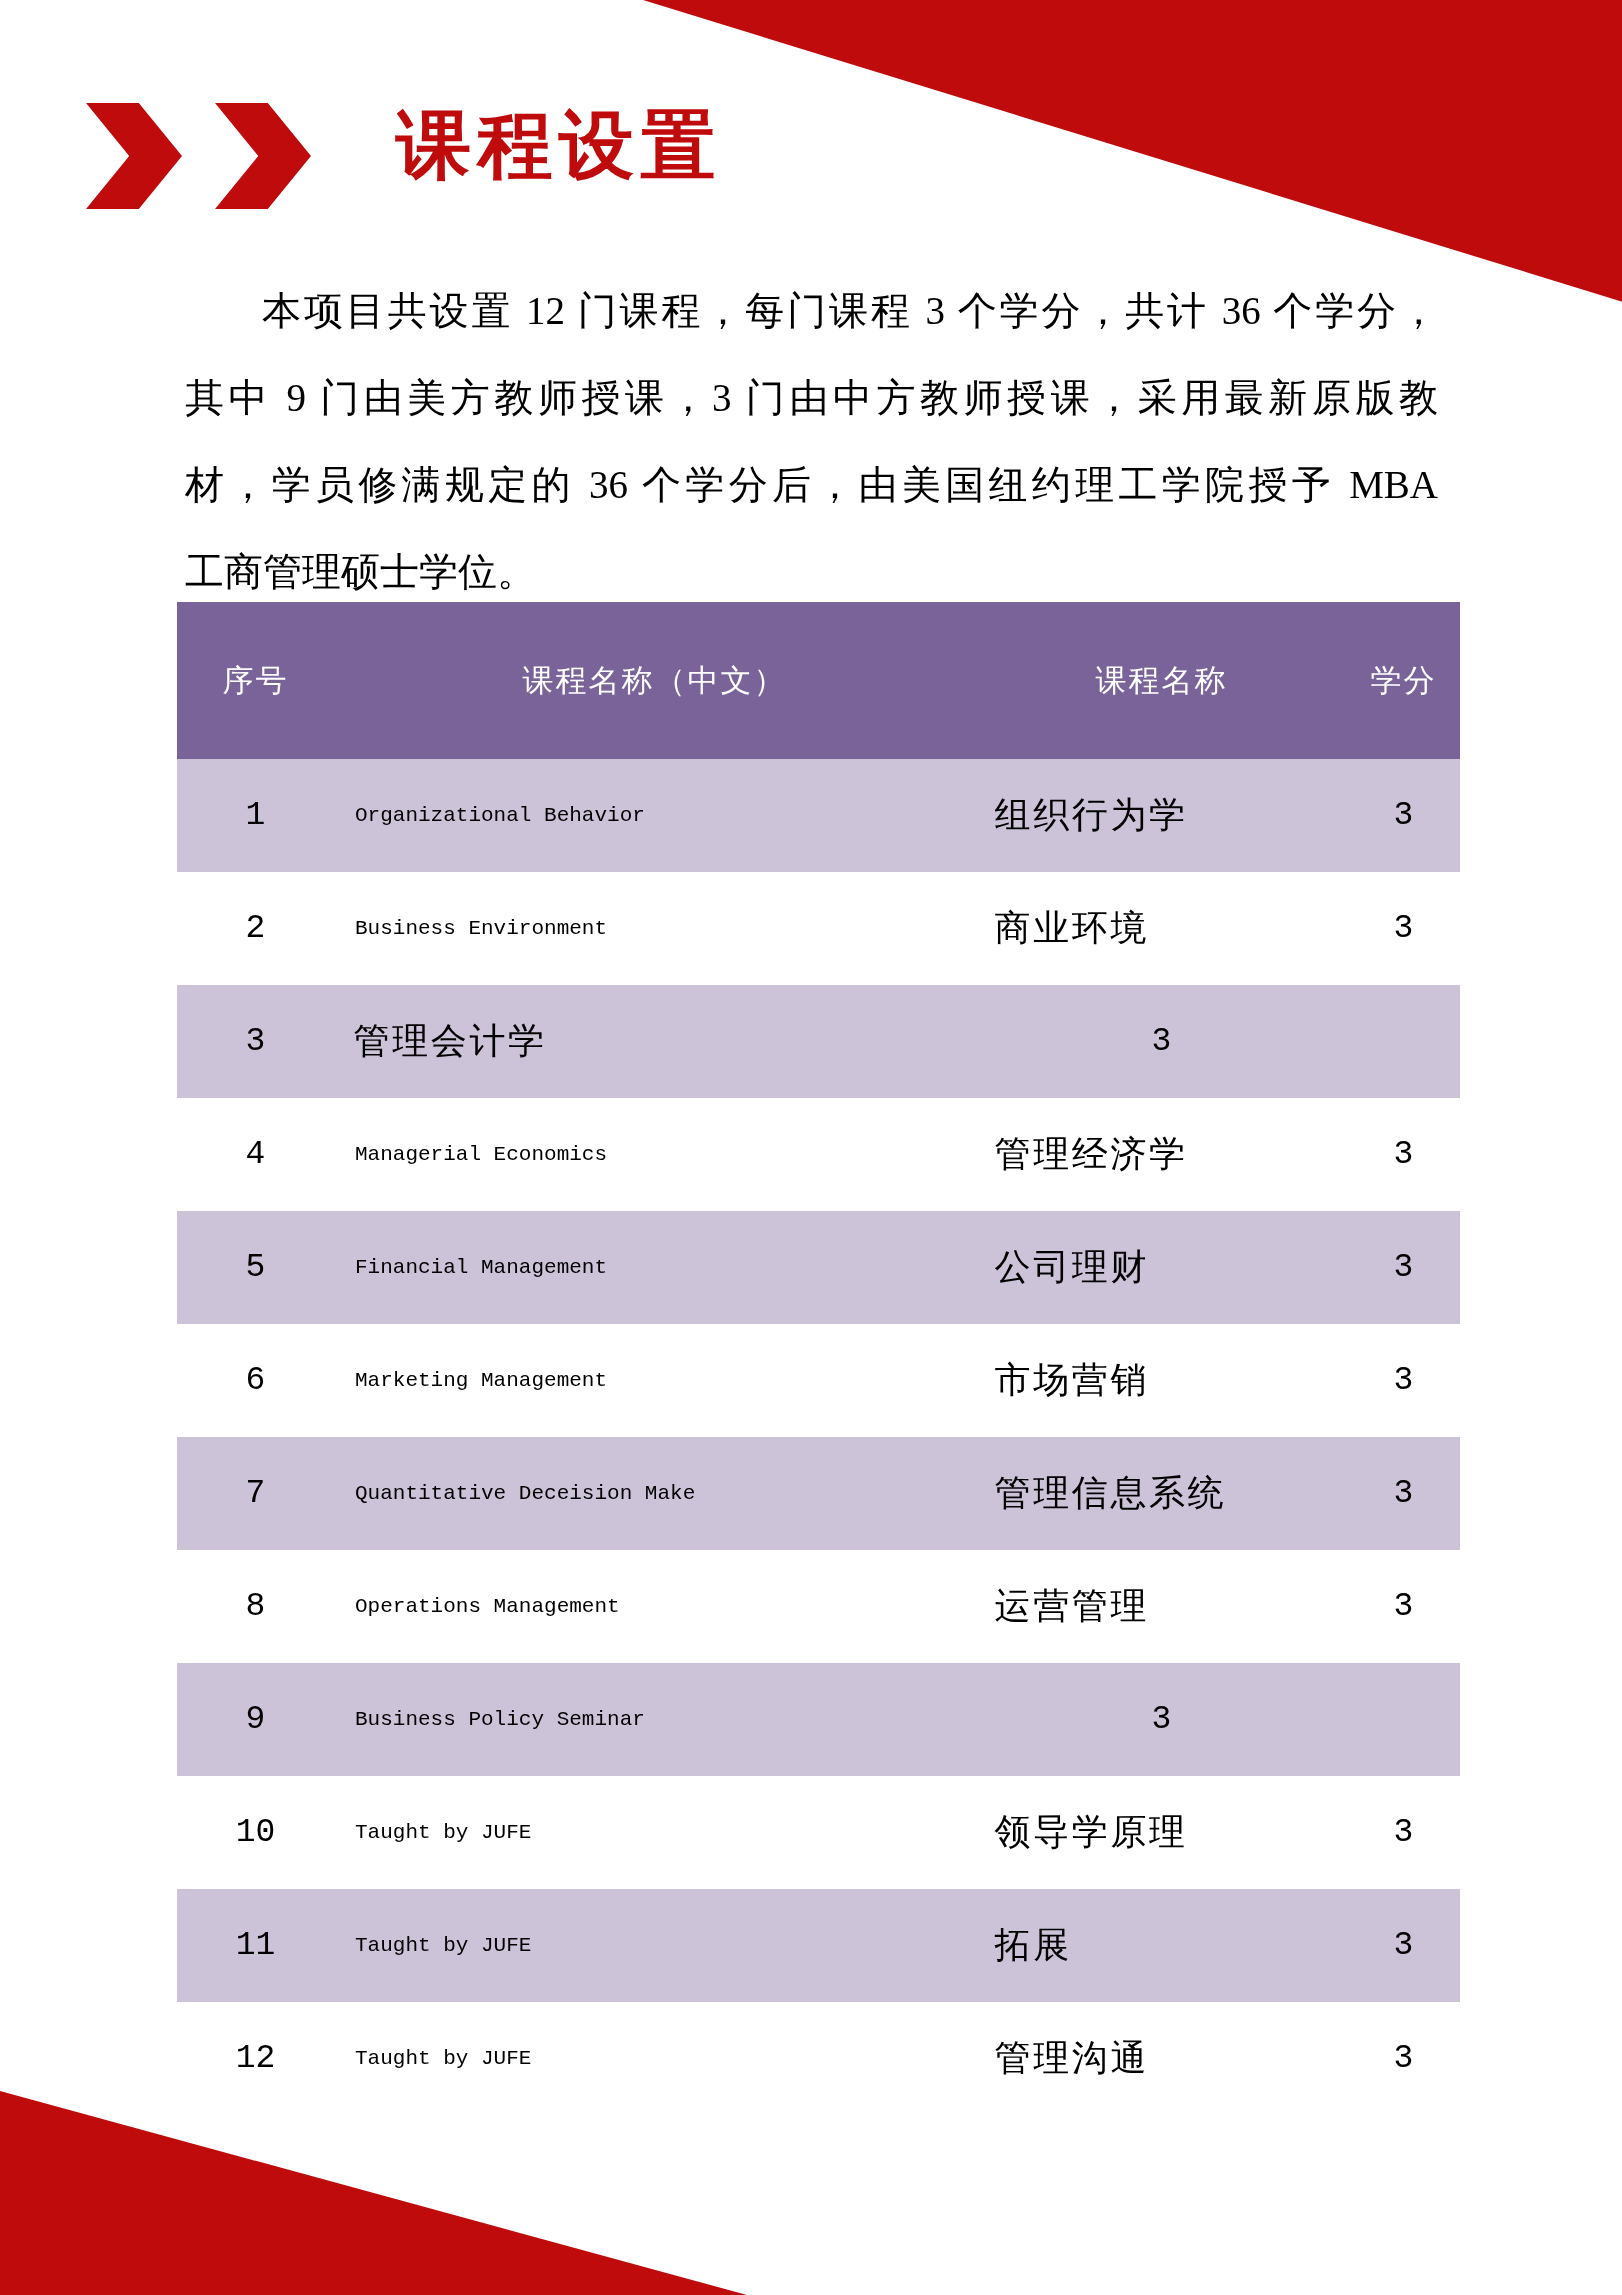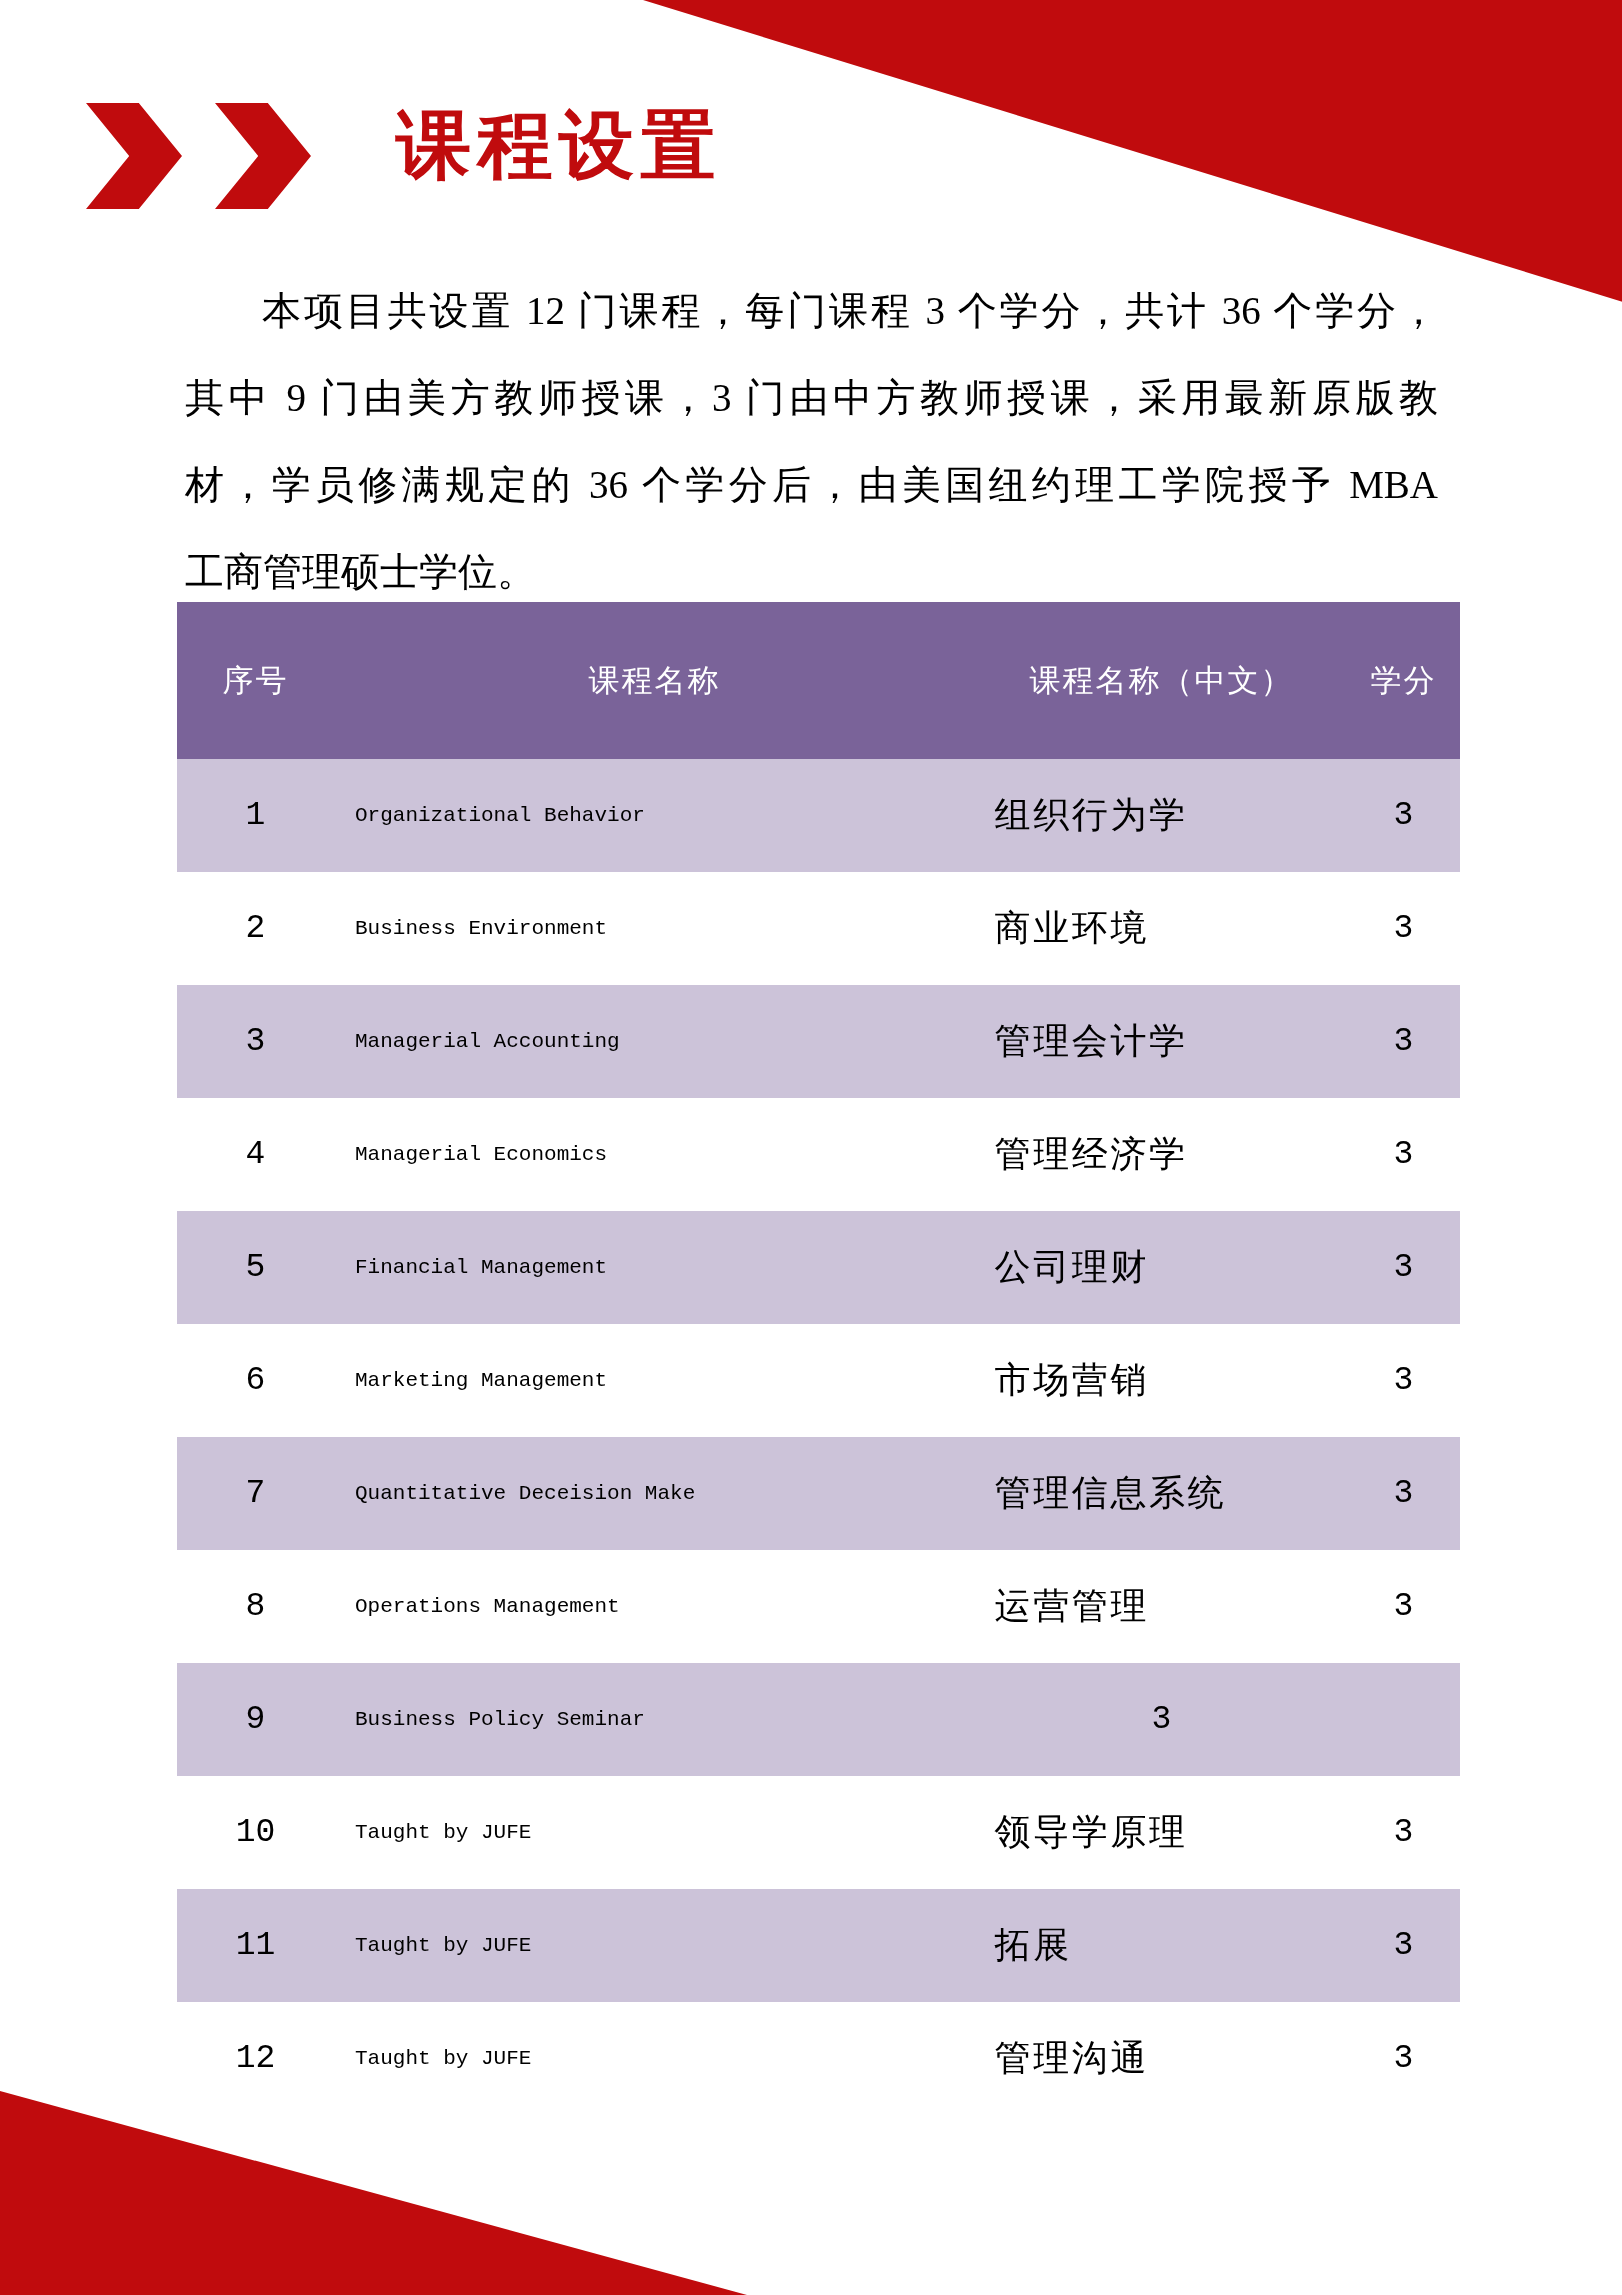--- a/index.html
+++ b/index.html
@@ -110,40 +110,39 @@
 <div class="intro">
   <div class="line indent">本项目共设置 12 门课程，每门课程 3 个学分，共计 36 个学分，</div>
   <div class="line">其中 9 门由美方教师授课，3 门由中方教师授课，采用最新原版教</div>
   <div class="line">材，学员修满规定的 36 个学分后，由美国纽约理工学院授予 MBA</div>
   <div class="line last">工商管理硕士学位。</div>
 </div>
 
 <div class="course-table">
   <div class="thead grid-cols">
     <div class="cell">序号</div>
+    <div class="cell">课程名称（中文）</div>
     <div class="cell">课程名称</div>
-    <div class="cell">课程名称（中文）</div>
     <div class="cell">学分</div>
   </div>
 
   <div class="trow alt grid-cols">
     <div class="cell-no">1</div>
     <div class="cell-en">Organizational Behavior</div>
     <div class="cell-zh">组织行为学</div>
     <div class="cell-cr">3</div>
   </div>
   <div class="trow grid-cols">
     <div class="cell-no">2</div>
     <div class="cell-en">Business Environment</div>
     <div class="cell-zh">商业环境</div>
     <div class="cell-cr">3</div>
   </div>
   <div class="trow alt grid-cols">
     <div class="cell-no">3</div>
-    <div class="cell-en">Managerial Accounting</div>
     <div class="cell-zh">管理会计学</div>
     <div class="cell-cr">3</div>
   </div>
   <div class="trow grid-cols">
     <div class="cell-no">4</div>
     <div class="cell-en">Managerial Economics</div>
     <div class="cell-zh">管理经济学</div>
     <div class="cell-cr">3</div>
   </div>
   <div class="trow alt grid-cols">

